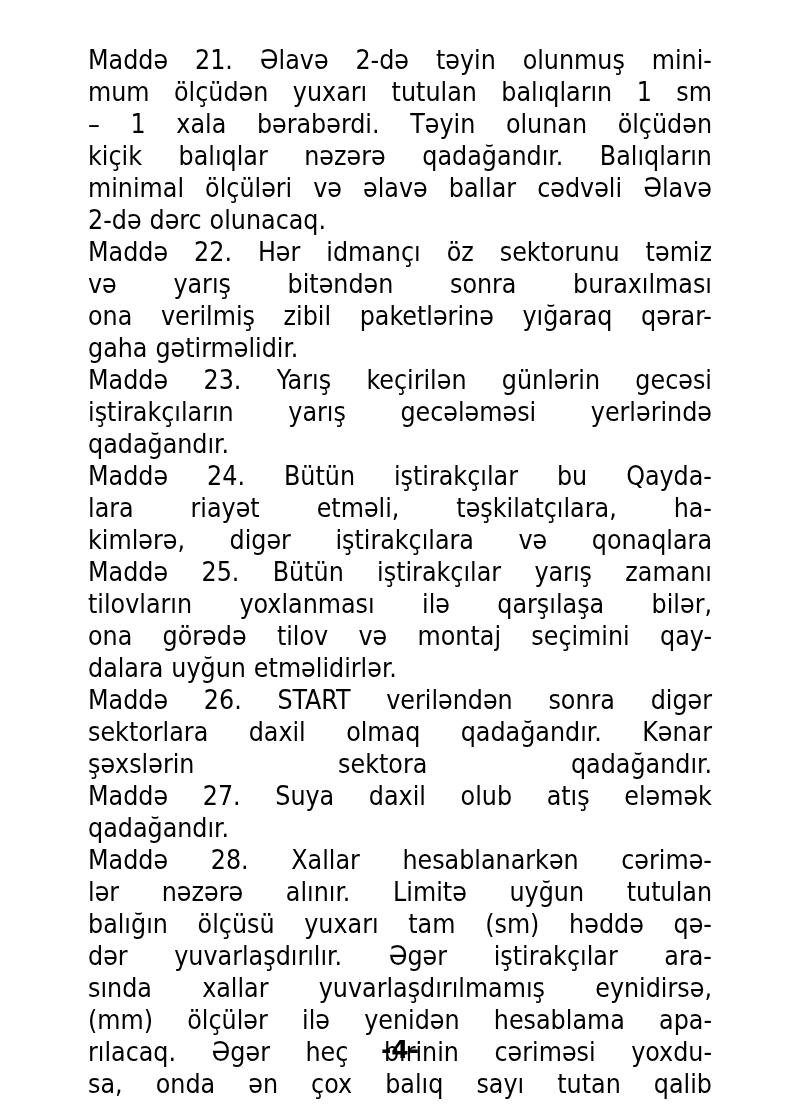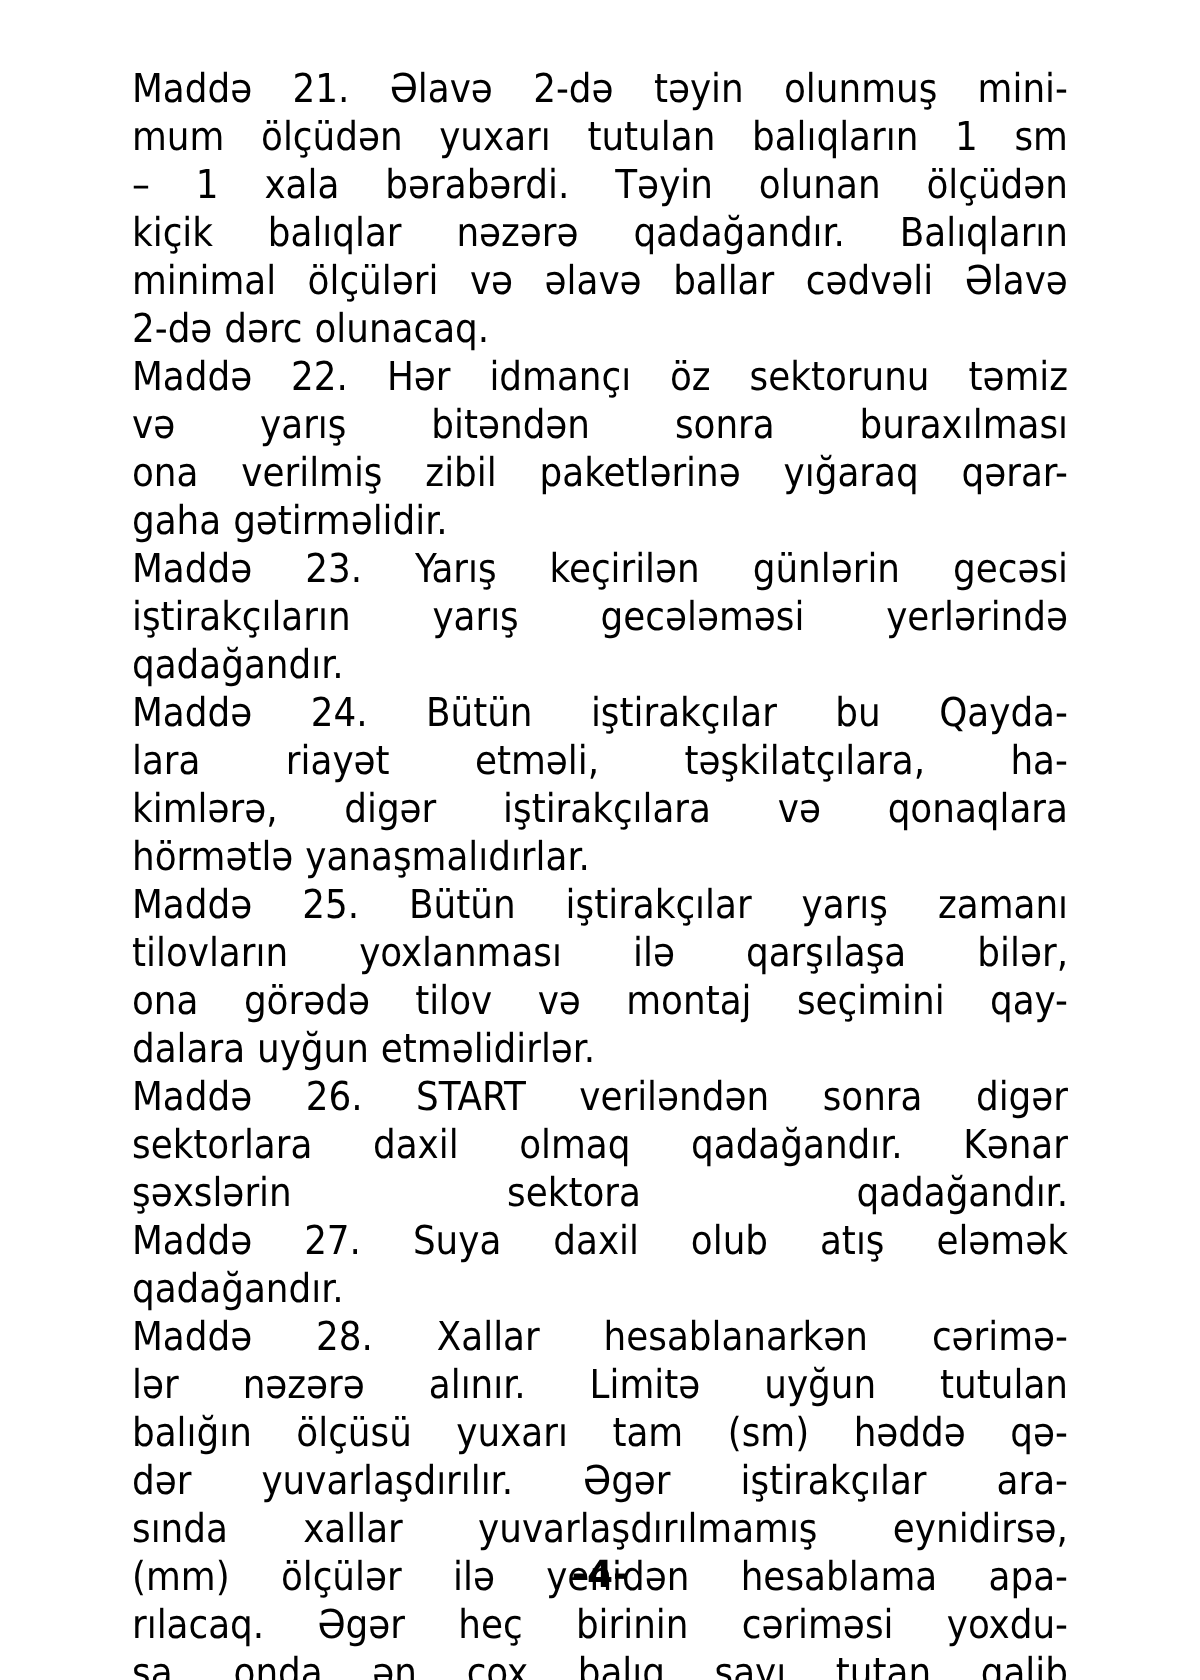--- a/index.html
+++ b/index.html
@@ -113,21 +113,20 @@
       </div>
       <div class="article">
         <div class="line just"><span class="word">Maddə</span><span class="word">23.</span><span class="word">Yarış</span><span class="word">keçirilən</span><span class="word">günlərin</span><span class="word">gecəsi</span></div>
         <div class="line just"><span class="word">iştirakçıların</span><span class="word">yarış</span><span class="word">gecələməsi</span><span class="word">yerlərində</span></div>
         <div class="line flush"><span class="word">qadağandır.</span></div>
       </div>
       <div class="article">
         <div class="line just"><span class="word">Maddə</span><span class="word">24.</span><span class="word">Bütün</span><span class="word">iştirakçılar</span><span class="word">bu</span><span class="word">Qayda-</span></div>
         <div class="line just"><span class="word">lara</span><span class="word">riayət</span><span class="word">etməli,</span><span class="word">təşkilatçılara,</span><span class="word">ha-</span></div>
         <div class="line just"><span class="word">kimlərə,</span><span class="word">digər</span><span class="word">iştirakçılara</span><span class="word">və</span><span class="word">qonaqlara</span></div>
-        <div class="line flush"><span class="word">hörmətlə</span><span class="word">yanaşmalıdırlar.</span></div>
       </div>
       <div class="article">
         <div class="line just"><span class="word">Maddə</span><span class="word">25.</span><span class="word">Bütün</span><span class="word">iştirakçılar</span><span class="word">yarış</span><span class="word">zamanı</span></div>
         <div class="line just"><span class="word">tilovların</span><span class="word">yoxlanması</span><span class="word">ilə</span><span class="word">qarşılaşa</span><span class="word">bilər,</span></div>
         <div class="line just"><span class="word">ona</span><span class="word">görədə</span><span class="word">tilov</span><span class="word">və</span><span class="word">montaj</span><span class="word">seçimini</span><span class="word">qay-</span></div>
         <div class="line flush"><span class="word">dalara</span><span class="word">uyğun</span><span class="word">etməlidirlər.</span></div>
       </div>
       <div class="article">
         <div class="line just"><span class="word">Maddə</span><span class="word">26.</span><span class="word">START</span><span class="word">veriləndən</span><span class="word">sonra</span><span class="word">digər</span></div>
         <div class="line just"><span class="word">sektorlara</span><span class="word">daxil</span><span class="word">olmaq</span><span class="word">qadağandır.</span><span class="word">Kənar</span></div>

